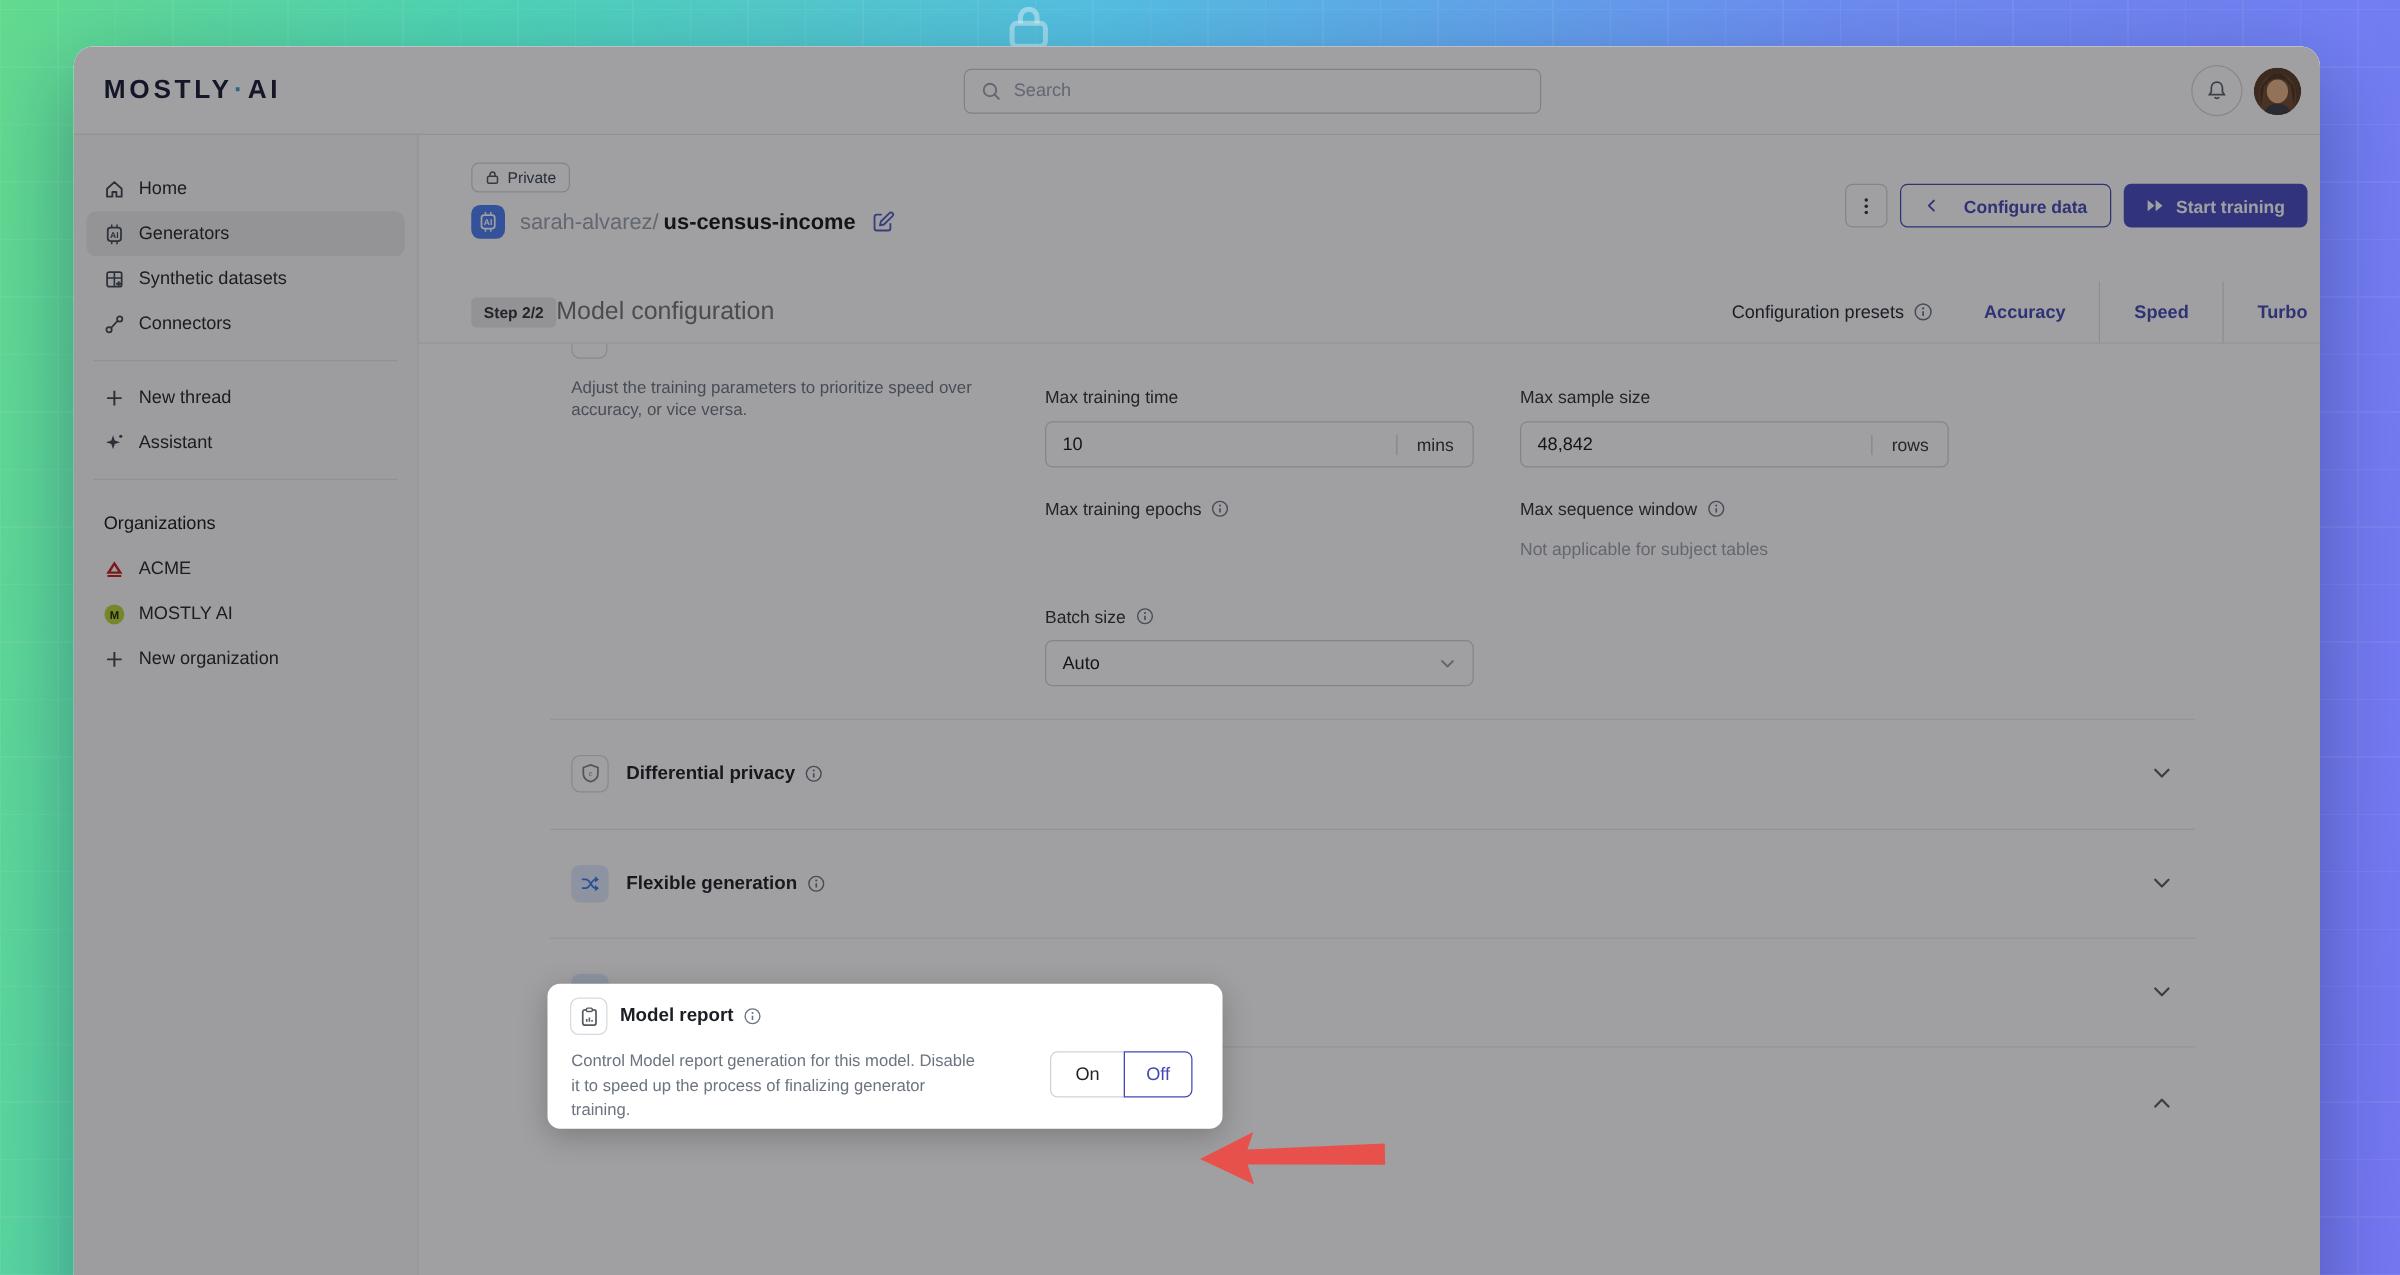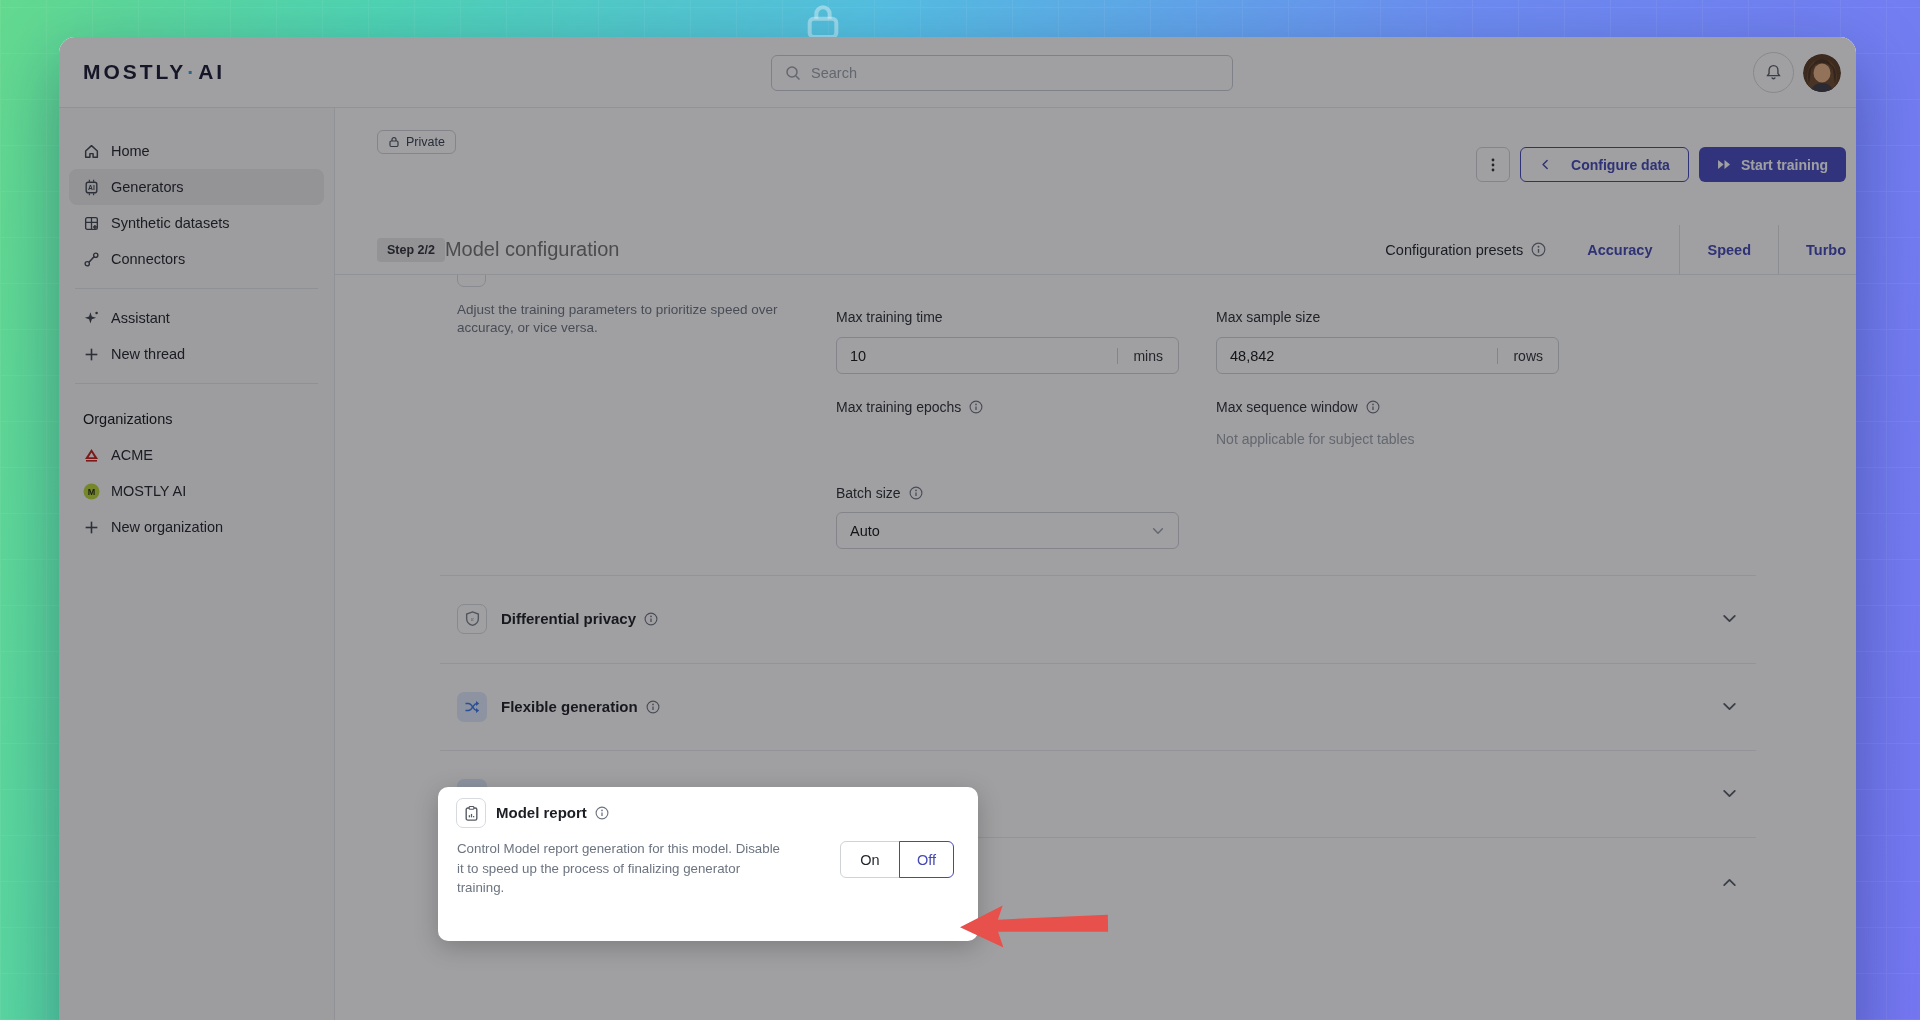--- a/index.html
+++ b/index.html
@@ -78,21 +78,21 @@
   .row-divider { position:absolute; left:0; right:0; height:1px; background:#ececee; }
   .sec-row { position:absolute; left:0; right:0; height:87px; display:flex; align-items:center; }
   .sec-iconbox { position:absolute; left:17px; width:30px; height:30px; border-radius:7px;
     display:flex; align-items:center; justify-content:center; }
   .sec-iconbox.gray { border:1px solid #d7dadf; color:#7a828c; background:#fff; }
   .sec-iconbox.blue { background:#dfeafc; color:#3c79e8; }
   .sec-label { position:absolute; left:61px; font-size:15px; font-weight:700; color:#1b1e24; display:flex; align-items:center; gap:8px; }
   .sec-chevron { position:absolute; right:18px; color:#565d68; }
 
   
-  .mr-card { position:absolute; left:103px; top:750px; width:540px; height:154px; background:#fff; border-radius:10px;
+  .mr-card { position:absolute; left:103px; top:750px; width:540px; height:116px; background:#fff; border-radius:10px;
     z-index:60; box-shadow:0 6px 24px rgba(0,0,0,.22); }
   .mr-iconbox { position:absolute; left:18px; top:11px; width:30px; height:30px; border:1px solid #d7dadf; border-radius:7px;
     display:flex; align-items:center; justify-content:center; color:#555a63; background:#fff; }
   .mr-title { position:absolute; left:58px; top:17px; font-size:15px; font-weight:700; color:#1b1e24; display:flex; align-items:center; gap:8px; }
   .mr-desc { position:absolute; left:19px; top:52px; width:330px; font-size:13.3px; line-height:19.5px; color:#6c7480; }
   .seg { position:absolute; top:54px; height:37px; display:flex; align-items:center; justify-content:center;
     font-size:14.5px; background:#fff; }
   .seg-on { left:402px; width:60px; border:1px solid #cfd3d8; border-radius:6px 0 0 6px; color:#1f2329; }
   .seg-off { left:461px; width:55px; border:1.6px solid #4348b5; border-radius:0 6px 6px 0; color:#4348b5; font-weight:500; z-index:1; }
 
@@ -248,29 +248,29 @@
     </div>
     <div class="nav-item">
       <svg class="ic" width="17" height="17">
           <use href="#i-connector"></use>
         </svg>
       <span>Connectors</span>
     </div>
     <div class="sb-divider"></div>
     <div class="nav-item">
       <svg class="ic" width="17" height="17">
+          <use href="#i-plus"></use>
+        </svg>
+      <span>New thread</span>
+    </div>
+    <div class="nav-item">
+      <svg class="ic" width="17" height="17">
           <use href="#i-sparkle"></use>
         </svg>
       <span>Assistant</span>
-    </div>
-    <div class="nav-item">
-      <svg class="ic" width="17" height="17">
-          <use href="#i-plus"></use>
-        </svg>
-      <span>New thread</span>
     </div>
     <div class="sb-divider"></div>
     <div class="sb-heading">Organizations</div>
     <div class="nav-item">
       <svg class="ic" width="17" height="17" viewBox="0 0 17 17">
           <polygon points="8.5,2 15,12 2,12" fill="#c4201d"></polygon>
           <polygon points="8.5,5.5 11.4,10.2 5.6,10.2" fill="#fbfbfc"></polygon>
           <rect x="3" y="13" width="11" height="1.6" fill="#c4201d"></rect>
         </svg>
       <span>ACME</span>
@@ -292,20 +292,32 @@
 
   <div class="main">
 
     <div class="badge-private">
       <svg class="ic" width="12" height="12" style="color:#4b5563">
           <use href="#i-lock"></use>
         </svg>
       <span>Private</span>
     </div>
 
+    <div class="title-row">
+      <div class="gen-icon">
+        <svg class="ic" width="17" height="17">
+            <use href="#i-chip"></use>
+          </svg>
+      </div>
+      <span class="title-owner">sarah-alvarez/</span>
+        <span class="title-name" style="margin-left:-8px">us-census-income</span>
+      <svg class="ic" width="19" height="19" style="color:#555ac0">
+          <use href="#i-pencil"></use>
+        </svg>
+    </div>
 
     <div class="hdr-actions">
       <div class="kebab-btn">
         <svg class="ic" width="4" height="16" style="color:#2f3237">
             <use href="#i-kebab"></use>
           </svg>
       </div>
       <div class="btn-outline">
         <svg class="ic" width="13" height="13">
             <use href="#i-chev-left"></use>

